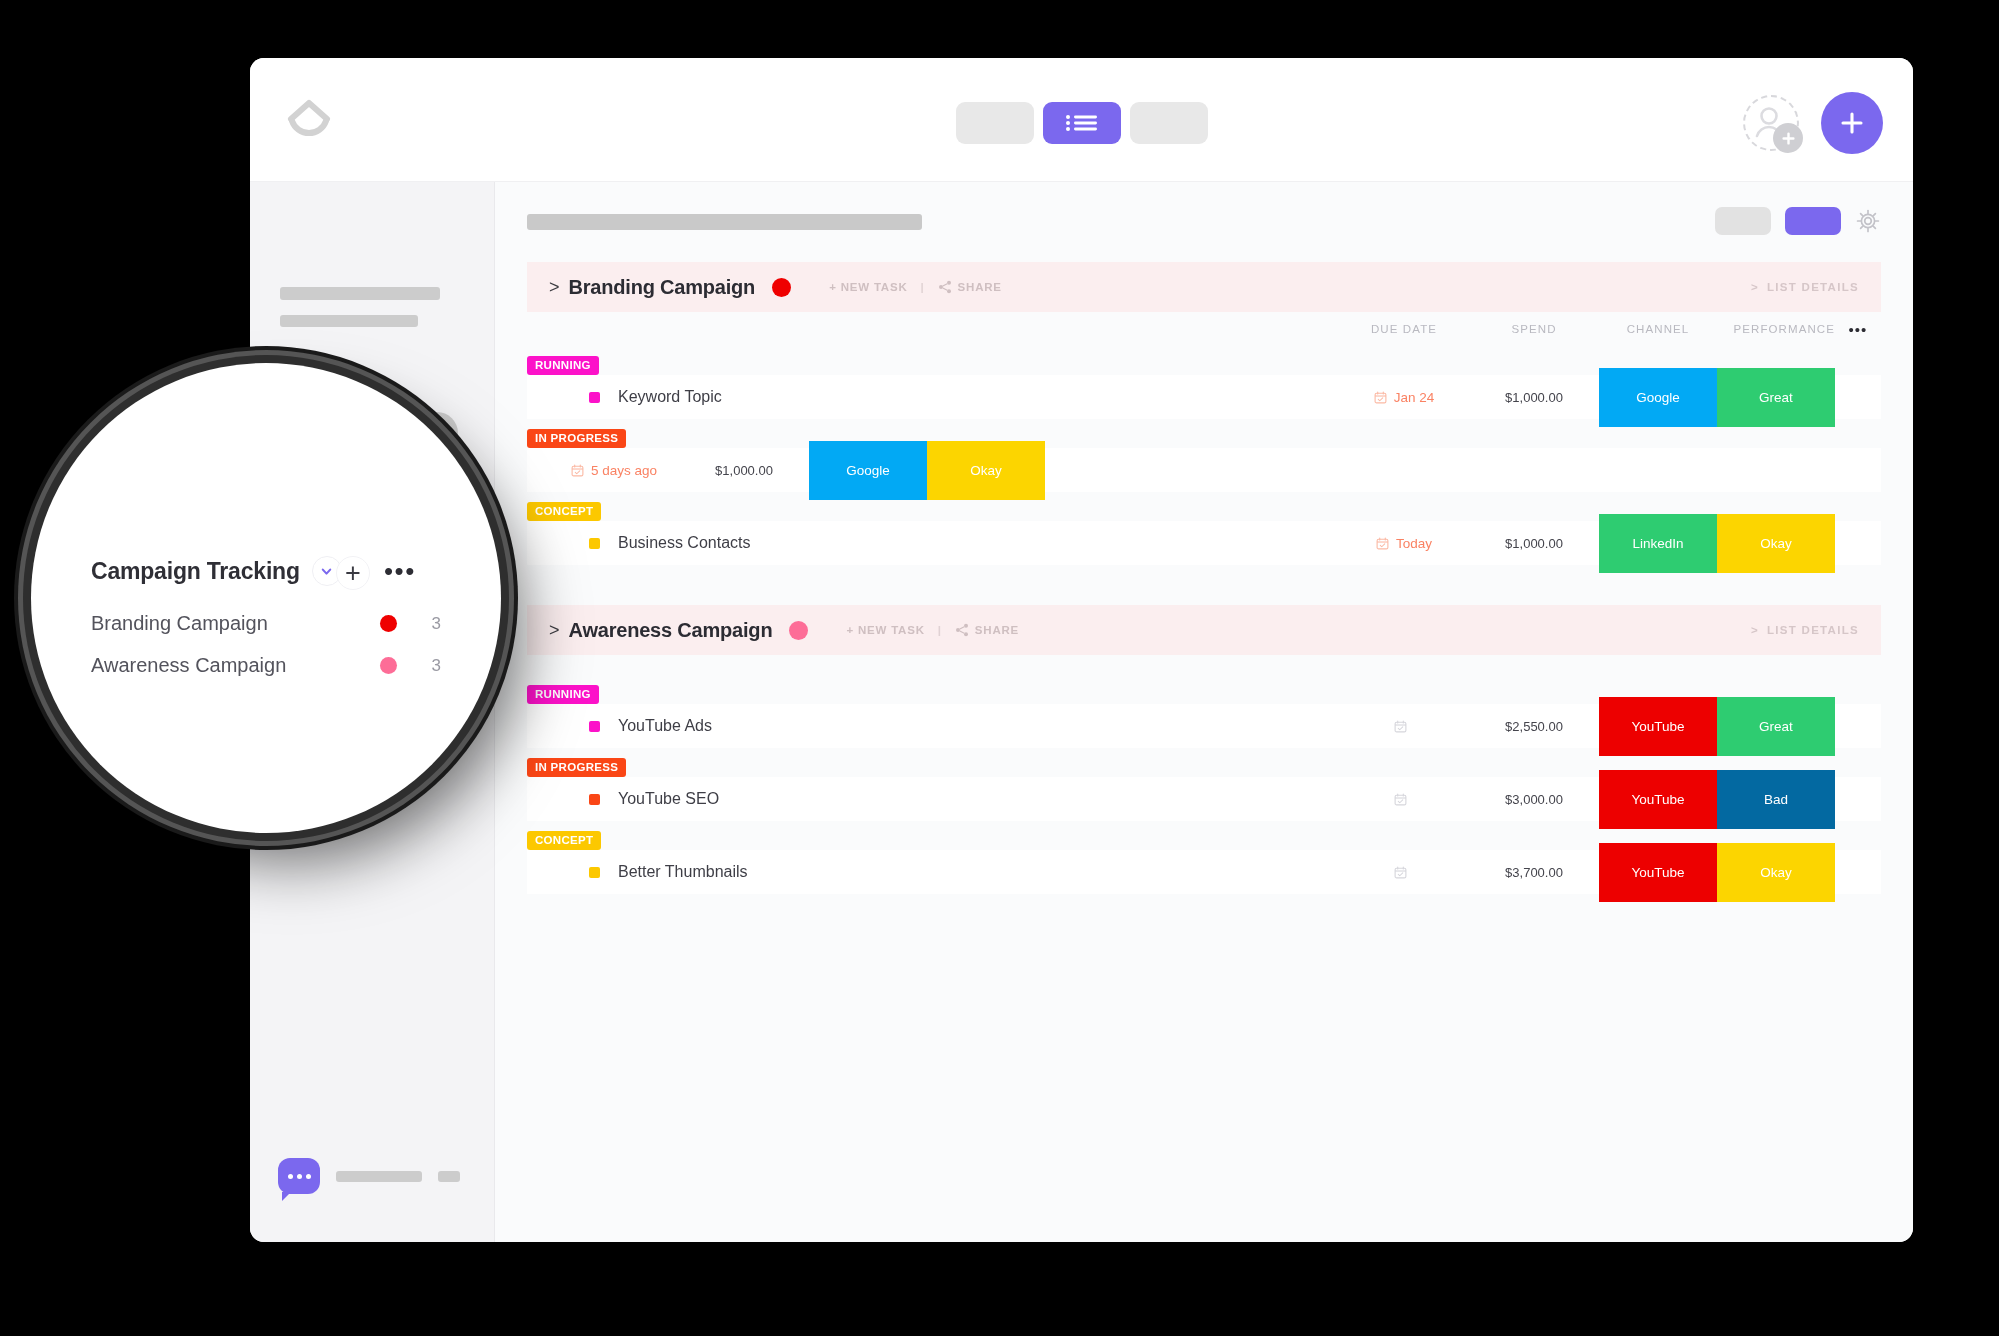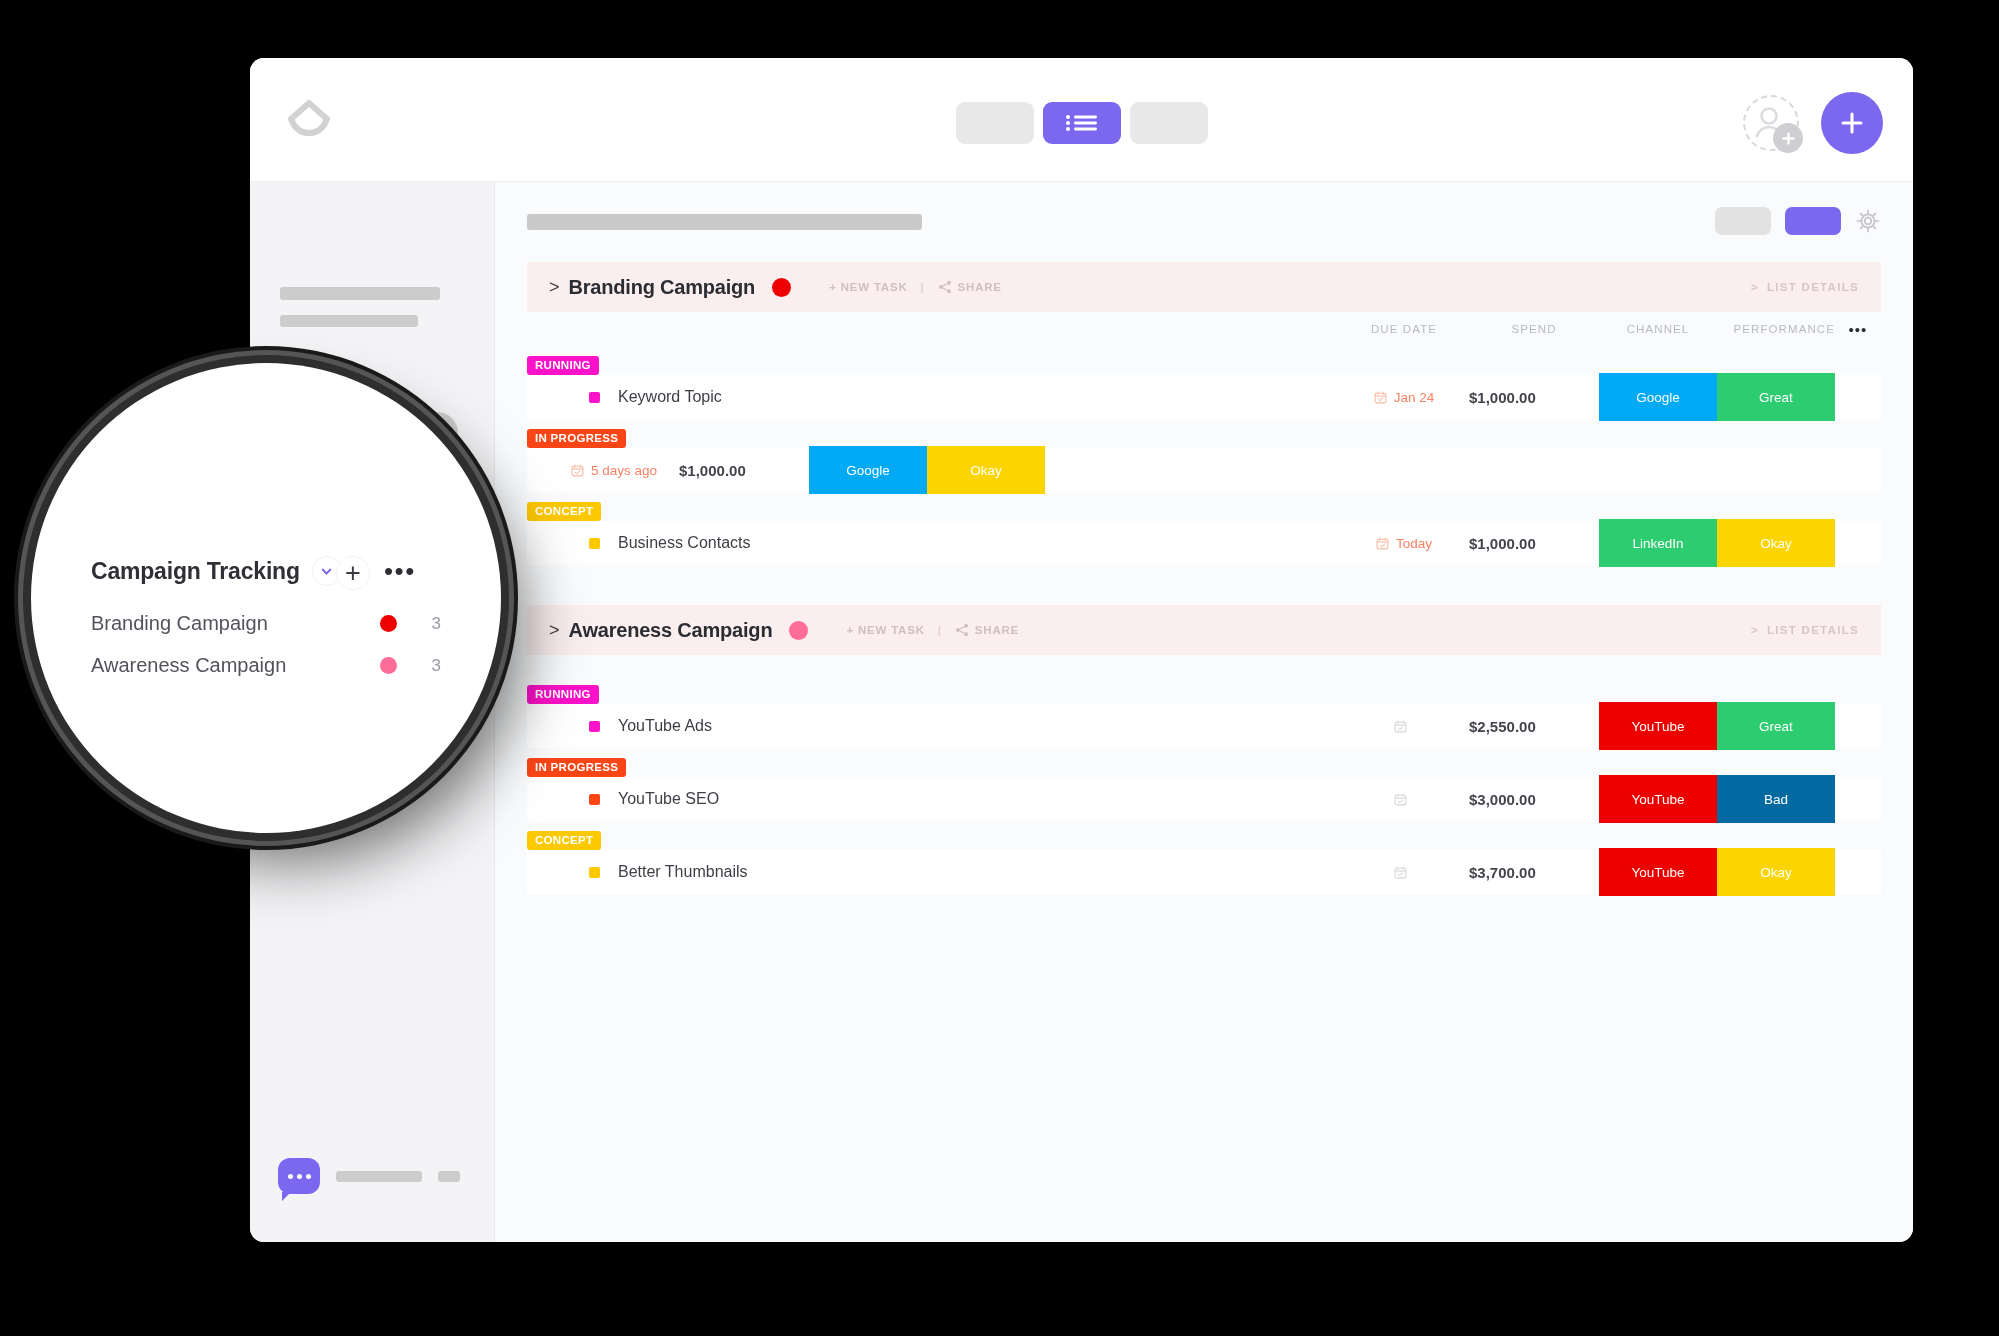--- a/index.html
+++ b/index.html
@@ -309,27 +309,27 @@
     width: 130px;
     display: flex;
     align-items: center;
     justify-content: center;
     gap: 7px;
     font-size: 13.5px;
     color: #fa8263;
   }
   .tr-spend {
     width: 130px;
-    font-size: 15px;
+    text-align: center;
+    font-size: 13px;
     color: #44444c;
-    font-weight: bold;
   }
   .tr-chip {
     width: 118px;
-    height: 48px;
+    height: 59px;
     display: flex;
     align-items: center;
     justify-content: center;
     color: #ffffff;
     font-size: 13.5px;
   }
   .tr-tail { width: 46px; height: 44px; background: #ffffff; }
 
   .cal-icon { width: 13px; height: 13px; }
 

